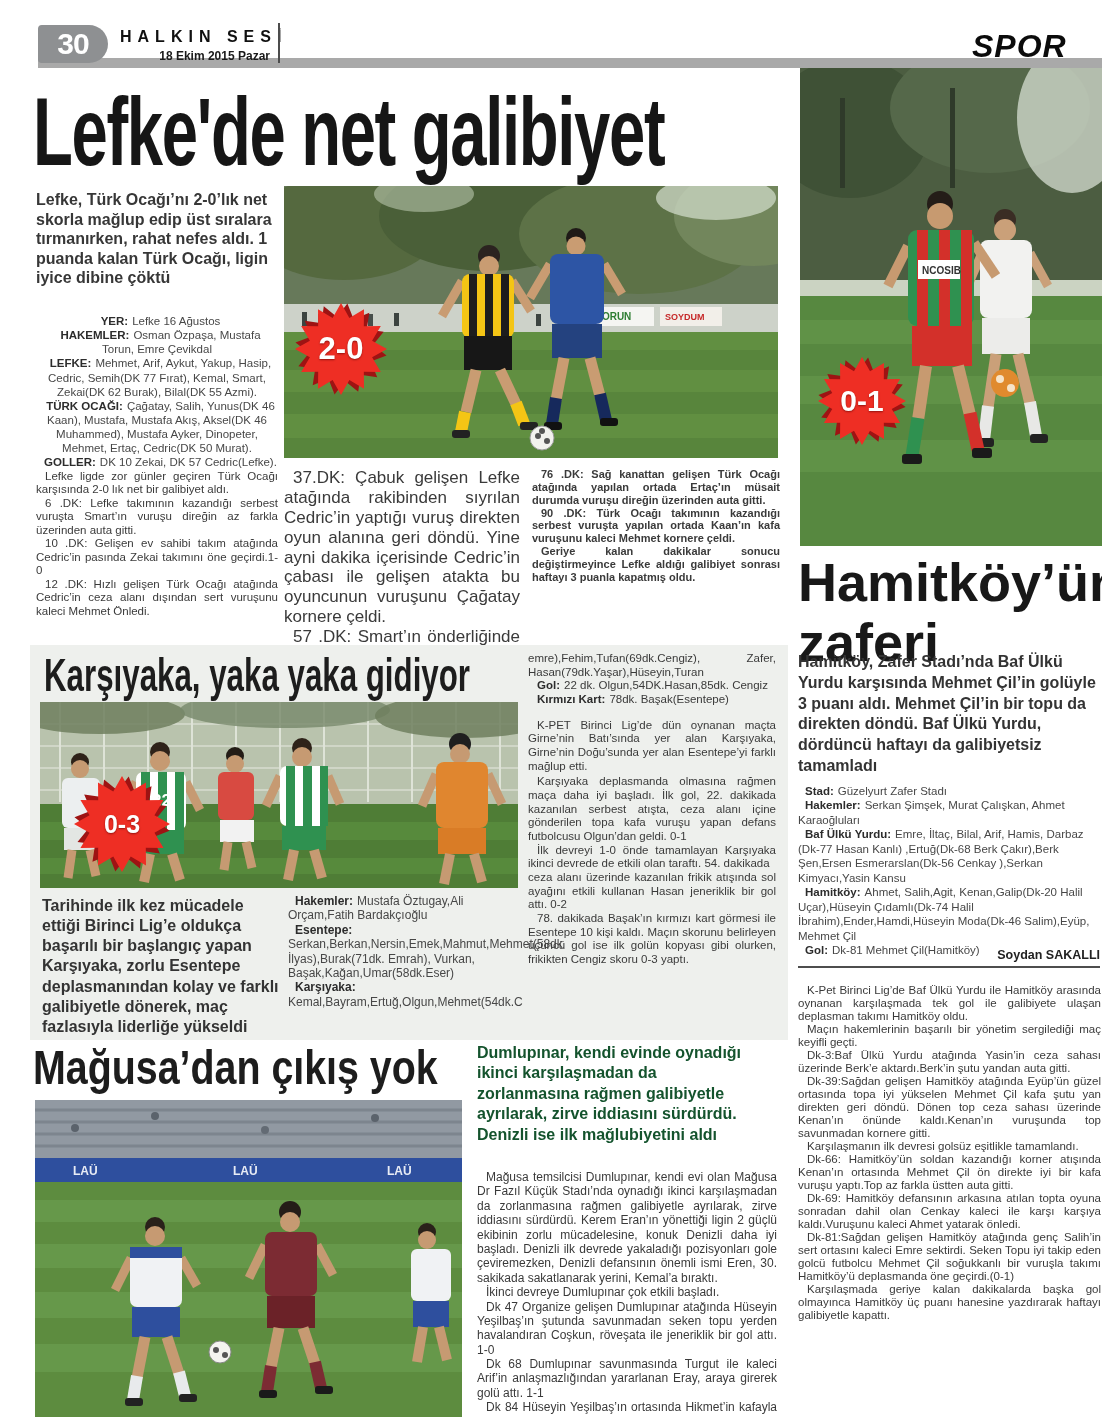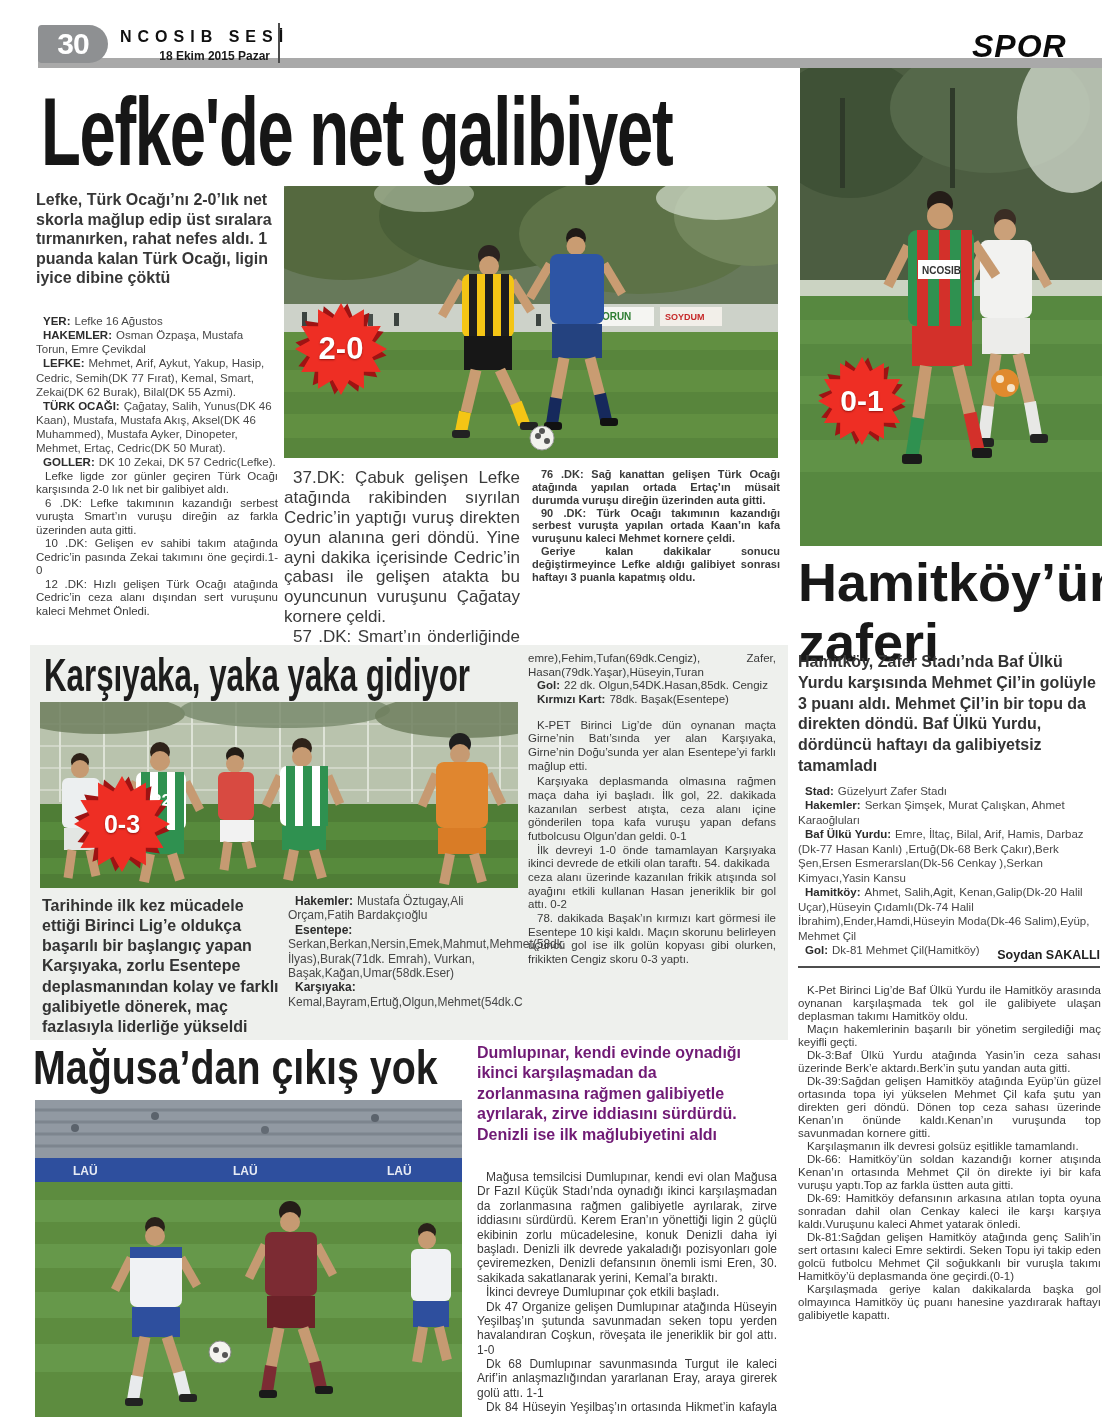--- a/index.html
+++ b/index.html
@@ -27,33 +27,33 @@
 <body>
 
 <div class="page">
 
   <div class="abs" style="left:38px;top:58px;width:1064px;height:10px;background:#a9a9a9;"></div>
   <div class="abs" style="left:38px;top:25px;width:70px;height:38px;background:#8e9092;border-radius:4px 20px 20px 4px;
               display:flex;align-items:center;justify-content:center;">
     <span style="color:#fff;font-size:30px;font-weight:700;letter-spacing:-1px;">30</span>
   </div>
   <div class="abs" style="left:120px;top:28px;width:150px;">
-    <div style="font-size:16px;font-weight:700;letter-spacing:6px;color:#101010;white-space:nowrap;">NCOSIB SESİ</div>
+    <div style="font-size:16px;font-weight:700;letter-spacing:6px;color:#101010;white-space:nowrap;">HALKIN SESİ</div>
     <div style="font-size:12px;font-weight:700;color:#1a1a1a;text-align:right;margin-top:3px;white-space:nowrap;">18 Ekim 2015 Pazar</div>
   </div>
   <div class="abs" style="left:278px;top:23px;width:2px;height:40px;background:#4c4c4c;"></div>
   <div class="abs" style="left:972px;top:28px;font-size:32px;font-weight:700;font-style:italic;letter-spacing:1px;color:#0b0b0b;">SPOR</div>
 
-  <div class="abs headline" style="left:41px;top:84px;font-size:96px;letter-spacing:-2px;">
+  <div class="abs headline" style="left:33px;top:84px;font-size:96px;letter-spacing:-2px;">
     <span class="condense" style="transform:scaleX(.68);">Lefke'de net galibiyet</span>
   </div>
 
   <div class="abs leadtext" style="left:36px;top:190px;width:242px;font-size:16px;line-height:1.22;">Lefke, Türk Ocağı’nı 2-0’lık net skorla mağlup edip üst sıralara tırmanırken, rahat nefes aldı. 1 puanda kalan Türk Ocağı, ligin iyice dibine çöktü</div>
 
-  <div class="abs infocol" style="left:36px;top:314px;width:242px;font-size:11.5px;line-height:1.23;color:#474747;">
+  <div class="abs infocol" style="left:36px;top:314px;width:242px;font-size:11.5px;line-height:1.23;color:#474747;text-align:center;">
     <p><b>YER:</b><span>Lefke 16 Ağustos</span></p>
     <p><b>HAKEMLER:</b><span>Osman Özpaşa, Mustafa Torun, Emre Çevikdal</span></p>
     <p><b>LEFKE:</b><span>Mehmet, Arif, Aykut, Yakup, Hasip, Cedric, Semih(DK 77 Fırat), Kemal, Smart, Zekai(DK 62 Burak), Bilal(DK 55 Azmi).</span></p>
     <p><b>TÜRK OCAĞI:</b><span>Çağatay, Salih, Yunus(DK 46 Kaan), Mustafa, Mustafa Akış, Aksel(DK 46 Muhammed), Mustafa Ayker, Dinopeter, Mehmet, Ertaç, Cedric(DK 50 Murat).</span></p>
     <p><b>GOLLER:</b><span>DK 10 Zekai, DK 57 Cedric(Lefke).</span></p>
   </div>
 
   <div class="photo" style="left:284px;top:186px;width:494px;height:272px;">
     <svg width="494" height="272" viewBox="0 0 494 272">
       <rect x="0" y="0" width="494" height="122" fill="#67795a"></rect>
@@ -324,21 +324,21 @@
         <line x1="388" y1="227" x2="382" y2="262" stroke="#c69a72" stroke-width="10"></line>
         <line x1="404" y1="227" x2="412" y2="260" stroke="#c69a72" stroke-width="10"></line>
       </g>
       <circle cx="185" cy="252" r="11" fill="#f4f4f0" stroke="#888"></circle>
       <circle cx="181" cy="250" r="3" fill="#555"></circle>
         <circle cx="190" cy="255" r="3" fill="#555"></circle>
     </svg>
   </div>
 
 
-  <div class="abs leadtext" style="left:477px;top:1043px;width:272px;font-size:16px;line-height:1.28;color:#701a75;">Dumlupınar, kendi evinde oynadığı ikinci karşılaşmadan da zorlanmasına rağmen galibiyetle ayrılarak, zirve iddiasını sürdürdü. Denizli ise ilk mağlubiyetini aldı</div>
+  <div class="abs leadtext" style="left:477px;top:1043px;width:272px;font-size:16px;line-height:1.28;color:#14532d;">Dumlupınar, kendi evinde oynadığı ikinci karşılaşmadan da zorlanmasına rağmen galibiyetle ayrılarak, zirve iddiasını sürdürdü. Denizli ise ilk mağlubiyetini aldı</div>
 
   <div class="abs bodycol" style="left:477px;top:1170px;width:300px;font-size:12px;line-height:1.2;">
     <p>Mağusa temsilcisi Dumlupınar, kendi evi olan Mağusa Dr Fazıl Küçük Stadı’nda oynadığı ikinci karşılaşmadan da zorlanmasına rağmen galibiyetle ayrılarak, zirve iddiasını sürdürdü. Kerem Eran’ın yönettiği ligin 2 güçlü ekibinin zorlu mücadelesine, konuk Denizli daha iyi başladı. Denizli ilk devrede yakaladığı pozisyonları gole çeviremezken, Denizli defansının önemli ismi Eren, 30. sakikada sakatlanarak yerini, Kemal’a bıraktı.</p>
     <p>İkinci devreye Dumlupınar çok etkili başladı.</p>
     <p>Dk 47 Organize gelişen Dumlupınar atağında Hüseyin Yeşilbaş’ın şutunda savunmadan seken topu yerden havalandıran Coşkun, röveşata ile jeneriklik bir gol attı. 1-0</p>
     <p>Dk 68 Dumlupınar savunmasında Turgut ile kaleci Arif’in anlaşmazlığından yararlanan Eray, araya girerek golü attı. 1-1</p>
     <p>Dk 84 Hüseyin Yeşilbaş’ın ortasında Hikmet’in kafayla aşırdığı topu Salih Küçükoğlu tamamlayarak skoru belirledi. 2-1</p>
   </div>
 
   <div class="photo" style="left:800px;top:68px;width:302px;height:478px;">

